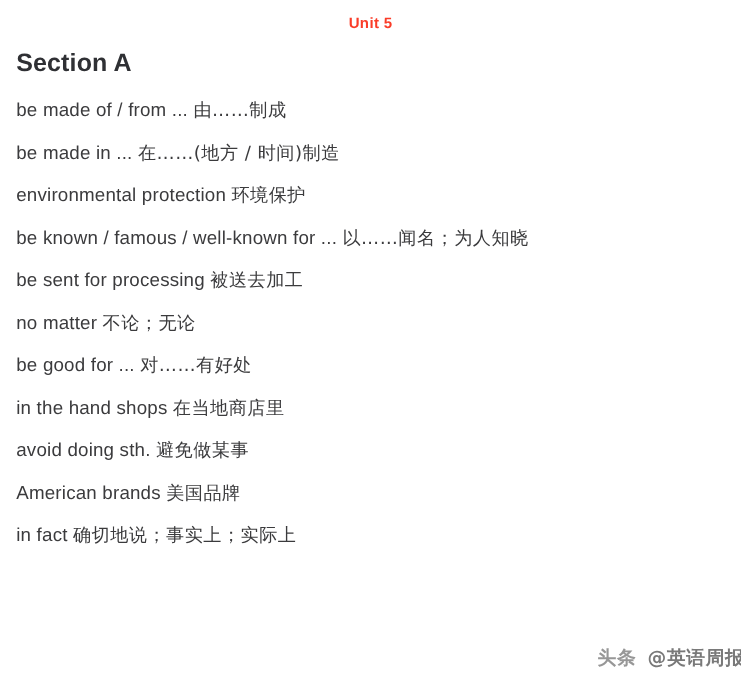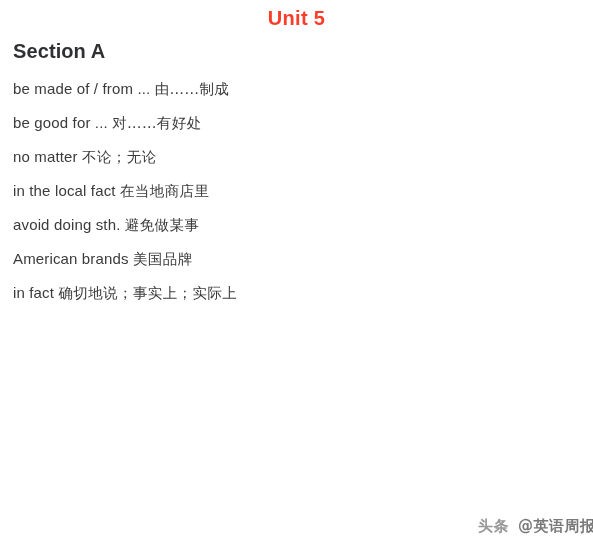--- a/index.html
+++ b/index.html
@@ -23,21 +23,21 @@
     background: #ffffff;
   }
 
   
   .doc-title {
     position: absolute;
     top: 8px;
     left: 0;
     width: 593px;
     text-align: center;
-    font-size: 20px;
+    font-size: 12px;
     font-weight: bold;
     letter-spacing: 0.3px;
     color: #fa3c28;
     line-height: 20px;
     white-space: nowrap;
   }
 
   
   .section-heading {
     position: absolute;
@@ -107,23 +107,27 @@
 <body>
 
 <div id="page">
 
   <div class="doc-title">Unit 5</div>
 
   <div class="section-heading">Section A</div>
 
   <ul class="entry-list" id="entry-list">
       <li class="entry"><span class="en">be made of / from ... </span><span class="zh">由……制成</span></li>
+      <li class="entry"><span class="en">be made in ... </span><span class="zh">在……(地方 / 时间)制造</span></li>
+      <li class="entry"><span class="en">environmental protection </span><span class="zh">环境保护</span></li>
+      <li class="entry"><span class="en">be known  / famous  / well-known for ... </span><span class="zh">以……闻名；为人知晓</span></li>
+      <li class="entry"><span class="en">be sent for processing </span><span class="zh">被送去加工</span></li>
+      <li class="entry"><span class="en">no matter </span><span class="zh">不论；无论</span></li>
       <li class="entry"><span class="en">be good for ... </span><span class="zh">对……有好处</span></li>
-      <li class="entry"><span class="en">no matter </span><span class="zh">不论；无论</span></li>
-      <li class="entry"><span class="en">in the local fact </span><span class="zh">在当地商店里</span></li>
+      <li class="entry"><span class="en">in the hand shops </span><span class="zh">在当地商店里</span></li>
       <li class="entry"><span class="en">avoid doing sth. </span><span class="zh">避免做某事</span></li>
       <li class="entry"><span class="en">American brands </span><span class="zh">美国品牌</span></li>
       <li class="entry"><span class="en">in fact </span><span class="zh">确切地说；事实上；实际上</span></li>
     </ul>
 
   <div class="watermark">
     <span class="wm-brand">头条</span>
     <span class="wm-handle">@英语周报</span>
   </div>
 

